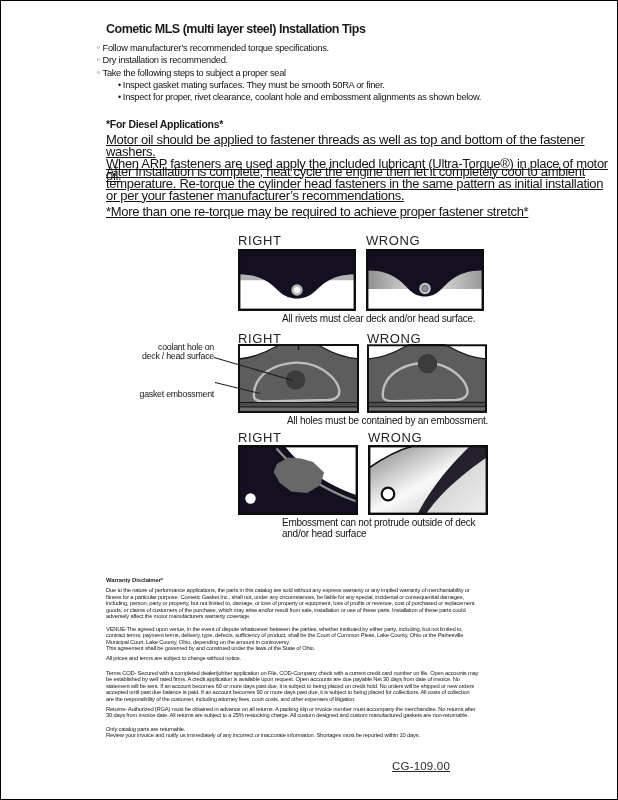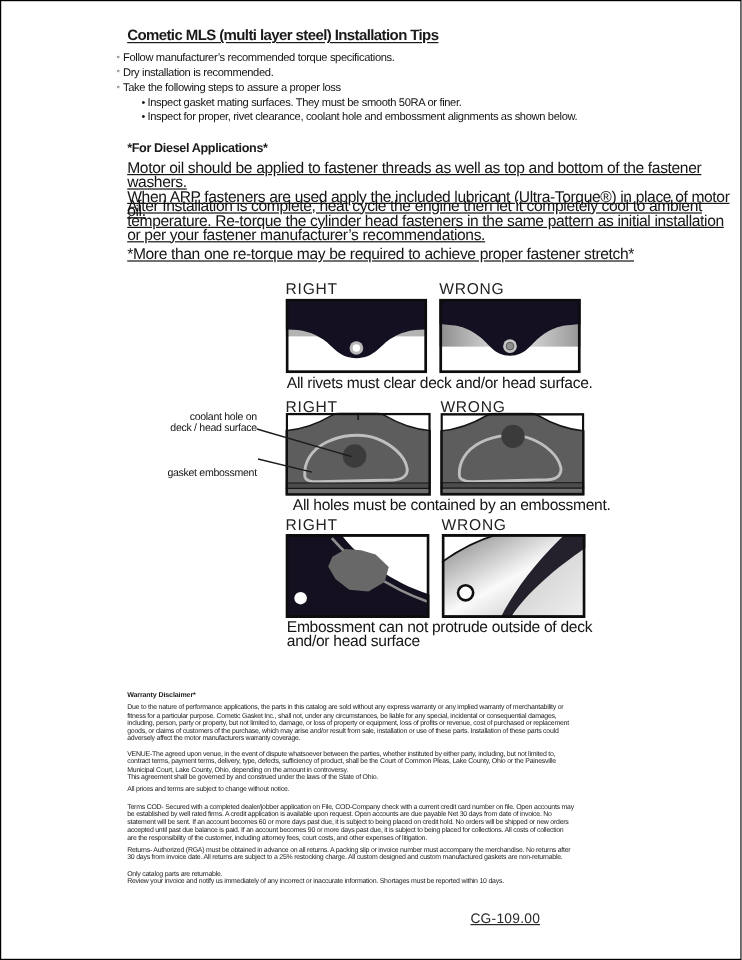--- a/index.html
+++ b/index.html
@@ -4,30 +4,30 @@
 <style>
   html,body{margin:0;padding:0;background:#888;}
   .page{
     position:relative;width:618px;height:800px;margin:0 auto;
     background:#ffffff;border:1px solid #000;box-sizing:border-box;
     font-family:"Liberation Sans", sans-serif;color:#1a1a1a;overflow:hidden;
   }
   .abs{position:absolute;}
   .title{
     font-size:12.5px;font-weight:bold;letter-spacing:-0.5px;
-    text-decoration:underline;text-underline-offset:2px;white-space:nowrap;
+    text-underline-offset:2px;white-space:nowrap;
   }
   .body-txt{font-size:13px;letter-spacing:-0.3px;line-height:12px;color:#151515;text-decoration:underline;}
   .multiline{white-space:pre-line;}
   .bullet-row{display:flex;align-items:baseline;font-size:9.3px;letter-spacing:-0.3px;color:#151515;white-space:nowrap;}
   .marker1{font-size:8px;margin-right:3px;position:relative;top:-1px;}
   .marker2{font-size:9px;margin-right:2px;}
   .section-head{font-size:10.5px;font-weight:bold;letter-spacing:-0.3px;white-space:nowrap;text-align:center;}
   .rw-label{font-size:13px;letter-spacing:0.6px;color:#222;white-space:nowrap;}
-  .caption{font-size:13px;letter-spacing:-0.25px;color:#151515;line-height:10.5px;}
+  .caption{font-size:10px;letter-spacing:-0.25px;color:#151515;line-height:10.5px;margin-left:43px;}
   .callout{font-size:8.8px;letter-spacing:-0.25px;color:#141414;text-align:right;line-height:9.3px;}
   .fine{font-size:5.8px;letter-spacing:-0.2px;line-height:6.5px;color:#222;width:416px;}
   .fine-head{font-size:5.9px;font-weight:bold;letter-spacing:-0.1px;color:#1c1c1c;}
   .pagenum{font-size:11.5px;letter-spacing:0.2px;color:#2a2a2a;white-space:nowrap;}
   svg{display:block;}
 </style>
 </head>
 <body>
 
 <div class="page">
@@ -37,21 +37,21 @@
   <div class="abs bullet-row" style="left:96px;top:42px;">
     <span class="marker1">◦</span>
     <span>Follow manufacturer’s recommended torque specifications.</span>
   </div>
   <div class="abs bullet-row" style="left:96px;top:54.3px;">
     <span class="marker1">◦</span>
     <span>Dry installation is recommended.</span>
   </div>
   <div class="abs bullet-row" style="left:96px;top:66.6px;">
     <span class="marker1">◦</span>
-    <span>Take the following steps to assure a proper loss</span>
+    <span>Take the following steps to subject a proper seal</span>
   </div>
   <div class="abs bullet-row" style="left:117px;top:78.9px;">
     <span class="marker2">•</span>
     <span>Inspect gasket mating surfaces.  They must be smooth 50RA or finer.</span>
   </div>
   <div class="abs bullet-row" style="left:117px;top:91.2px;">
     <span class="marker2">•</span>
     <span>Inspect for proper, rivet clearance, coolant hole and embossment alignments as shown below.</span>
   </div>
 

